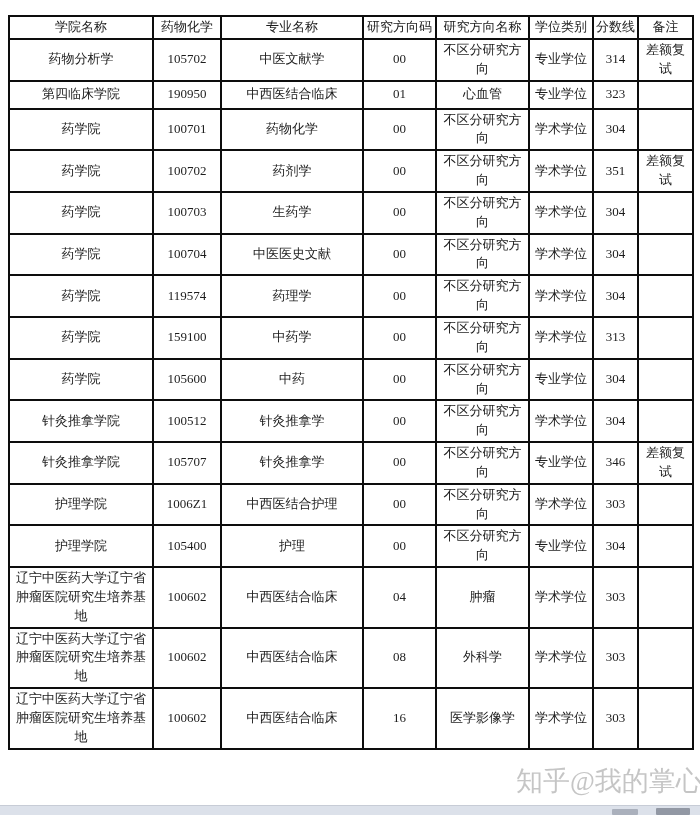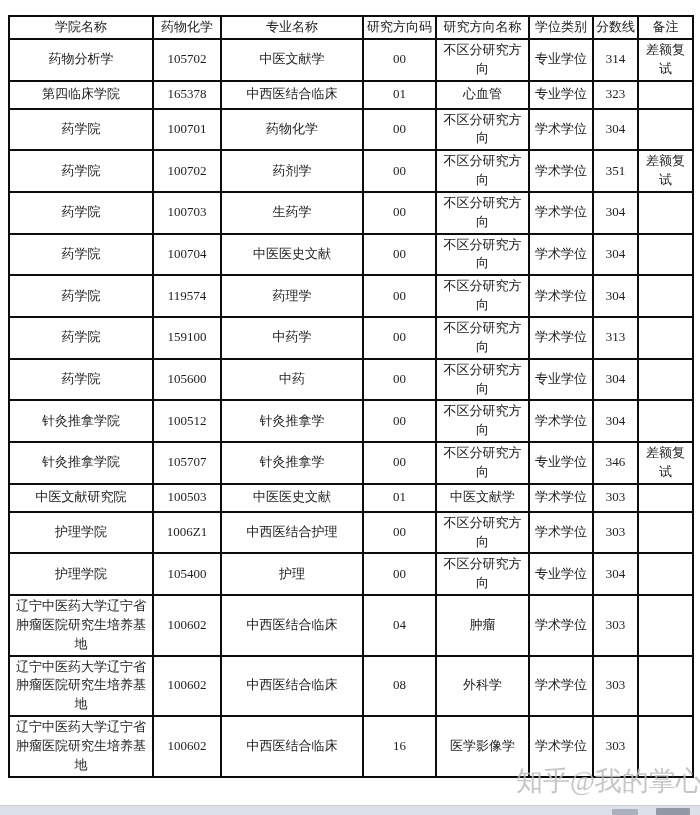--- a/index.html
+++ b/index.html
@@ -103,21 +103,21 @@
           <td>105702</td>
           <td>中医文献学</td>
           <td>00</td>
           <td>不区分研究方向</td>
           <td>专业学位</td>
           <td>314</td>
           <td>差额复试</td>
         </tr>
         <tr class="single">
           <td>第四临床学院</td>
-          <td>165378</td>
+          <td>190950</td>
           <td>中西医结合临床</td>
           <td>01</td>
           <td>心血管</td>
           <td>专业学位</td>
           <td>323</td>
           <td></td>
         </tr>
         <tr class="single">
           <td>药学院</td>
           <td>100701</td>
@@ -200,30 +200,20 @@
         </tr>
         <tr class="single">
           <td>针灸推拿学院</td>
           <td>105707</td>
           <td>针灸推拿学</td>
           <td>00</td>
           <td>不区分研究方向</td>
           <td>专业学位</td>
           <td>346</td>
           <td>差额复试</td>
-        </tr>
-        <tr class="single">
-          <td>中医文献研究院</td>
-          <td>100503</td>
-          <td>中医医史文献</td>
-          <td>01</td>
-          <td>中医文献学</td>
-          <td>学术学位</td>
-          <td>303</td>
-          <td></td>
         </tr>
         <tr class="single">
           <td>护理学院</td>
           <td>1006Z1</td>
           <td>中西医结合护理</td>
           <td>00</td>
           <td>不区分研究方向</td>
           <td>学术学位</td>
           <td>303</td>
           <td></td>

